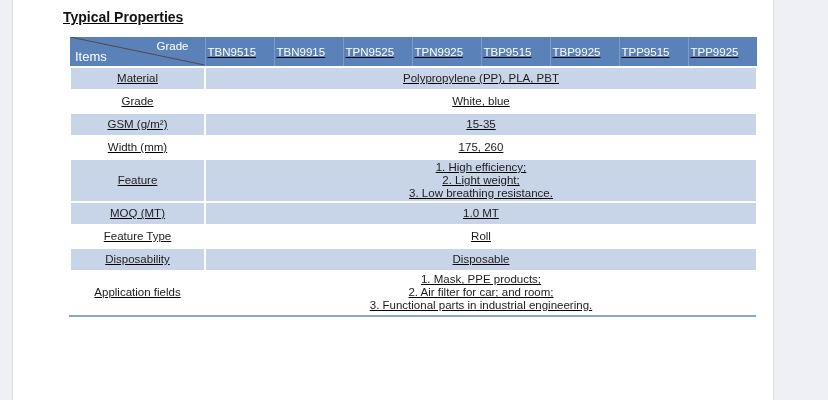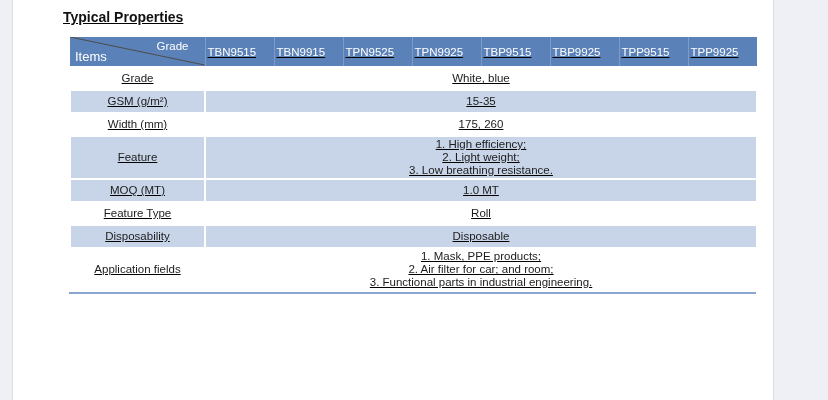--- a/index.html
+++ b/index.html
@@ -114,20 +114,24 @@
             <th>TBN9915</th>
             <th>TPN9525</th>
             <th>TPN9925</th>
             <th>TBP9515</th>
             <th>TBP9925</th>
             <th>TPP9515</th>
             <th>TPP9925</th>
           </tr>
       </thead>
       <tbody>
+          <tr class="shaded">
+            <td>Material</td>
+            <td colspan="8">Polypropylene (PP), PLA, PBT</td>
+          </tr>
           <tr class="plain">
             <td>Grade</td>
             <td colspan="8">White, blue</td>
           </tr>
           <tr class="shaded">
             <td>GSM (g/m²)</td>
             <td colspan="8">15-35</td>
           </tr>
           <tr class="plain">
             <td>Width (mm)</td>

